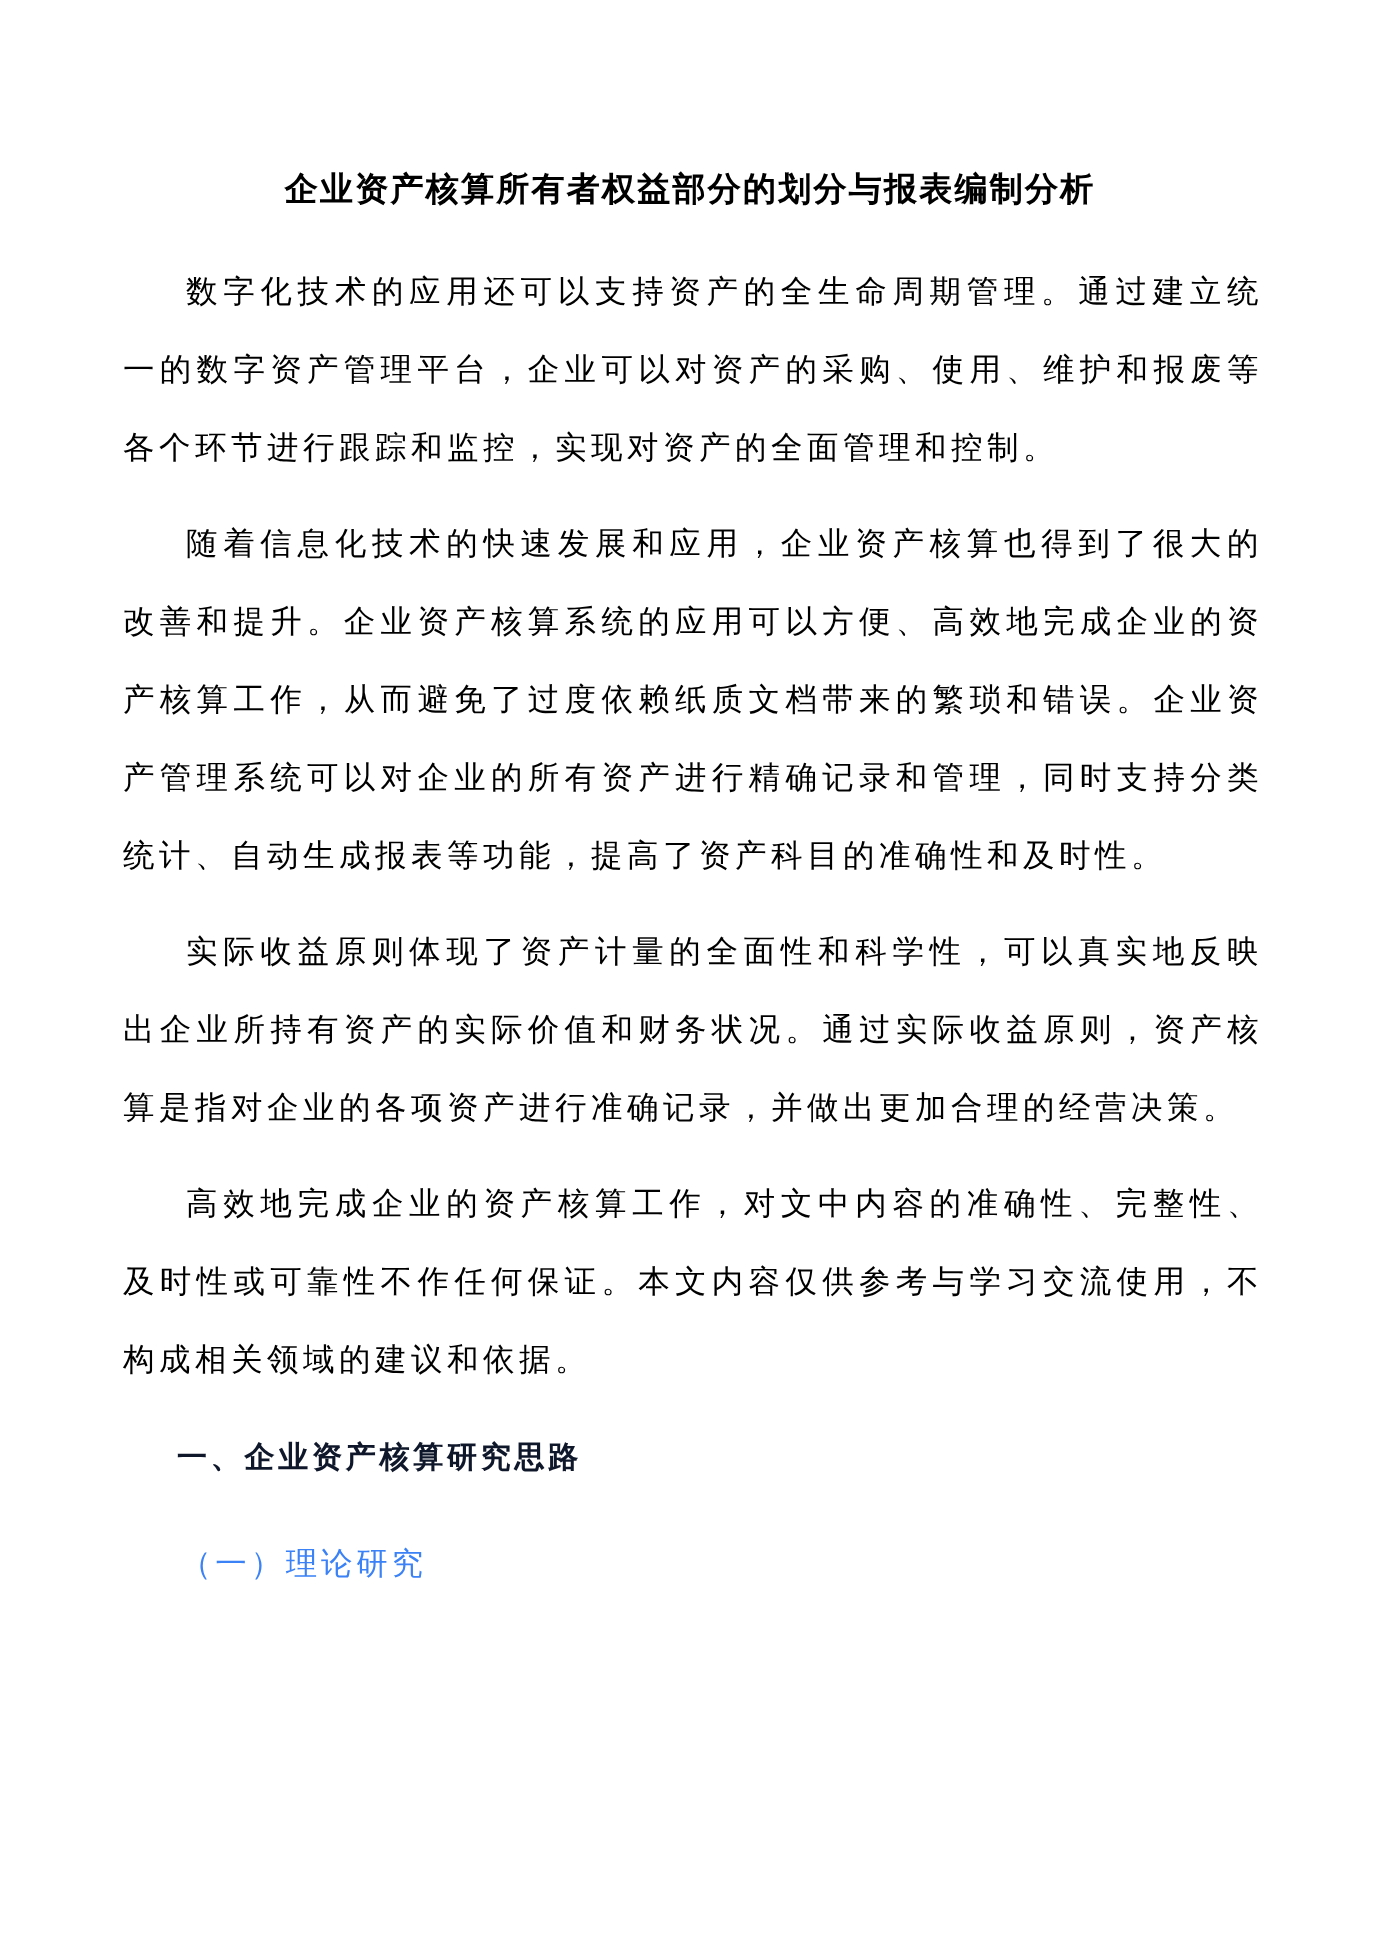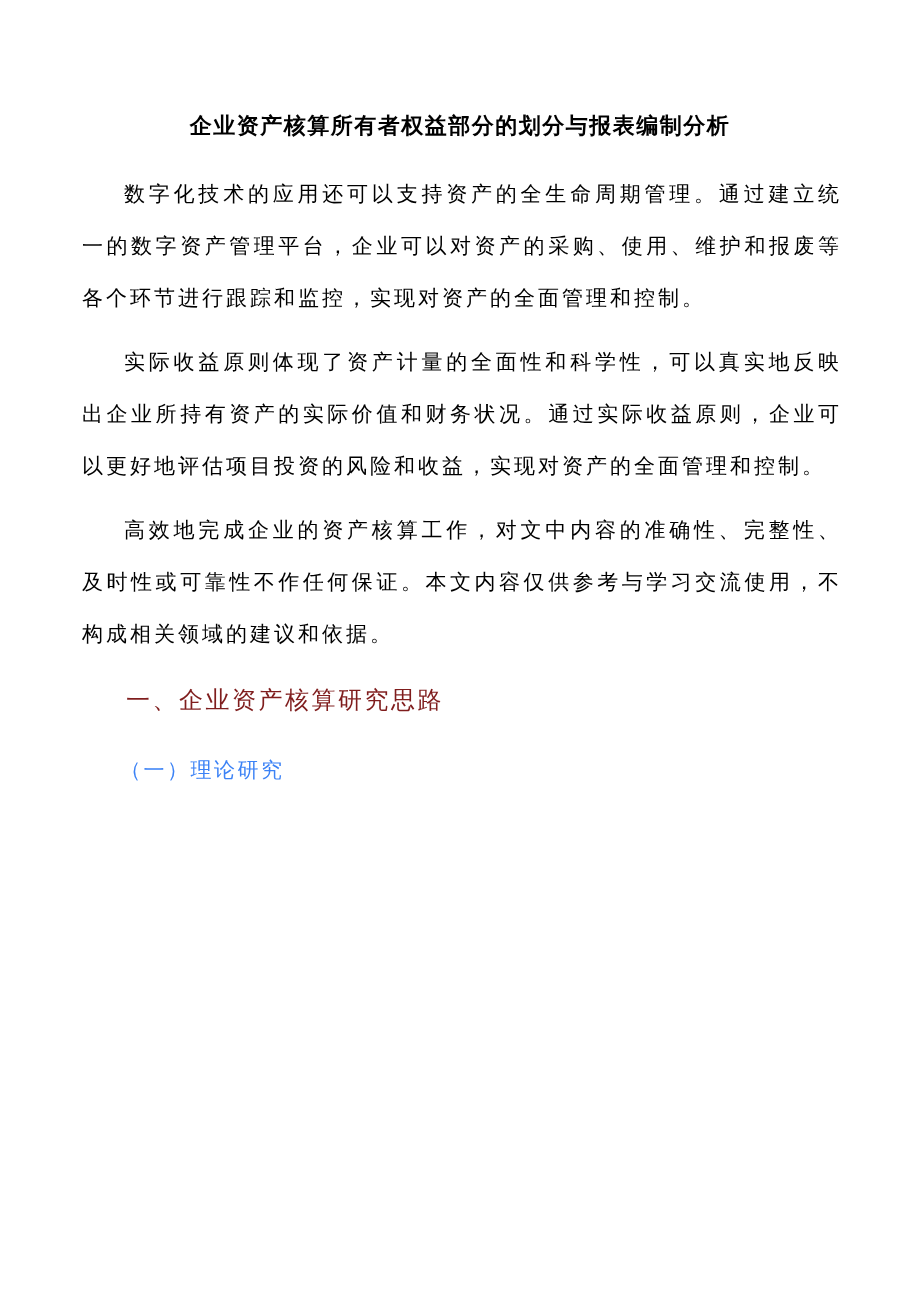--- a/index.html
+++ b/index.html
@@ -35,26 +35,26 @@
       font-size: 21px;
       line-height: 52px;
       text-align: justify;
       text-justify: inter-ideograph;
       text-indent: 2em;
       letter-spacing: 3px;
       color: #000000;
     }
     h2.section-heading {
       margin: 14px 0 0 0;
-      font-size: 24px;
-      font-weight: normal;
+      font-size: 20px;
+      font-weight: bold;
       line-height: 52px;
       text-indent: 2em;
       letter-spacing: 2.5px;
-      color: #7f1d1d;
+      color: #0f172a;
     }
     h3.subsection-heading {
       margin: 18px 0 4px 0;
       font-size: 21px;
       font-weight: normal;
       line-height: 52px;
       text-indent: 2em;
       letter-spacing: 2.5px;
       color: #3b82f6;
     }
@@ -64,22 +64,23 @@
   </style>
 </head>
 <body>
 
 <div class="page">
 
   <h1 class="doc-title">企业资产核算所有者权益部分的划分与报表编制分析</h1>
 
   <p class="body-para">数字化技术的应用还可以支持资产的全生命周期管理。通过建立统一的数字资产管理平台，企业可以对资产的采购、使用、维护和报废等各个环节进行跟踪和监控，实现对资产的全面管理和控制。</p>
 
+  <p class="body-para">随着信息化技术的快速发展和应用，企业资产核算也得到了很大的改善和提升。企业资产核算系统的应用可以方便、高效地完成企业的资产核算工作，从而避免了过度依赖纸质文档带来的繁琐和错误。企业资产管理系统可以对企业的所有资产进行精确记录和管理，同时支持分类统计、自动生成报表等功能，提高了资产科目的准确性和及时性。</p>
 
-  <p class="body-para">实际收益原则体现了资产计量的全面性和科学性，可以真实地反映出企业所持有资产的实际价值和财务状况。通过实际收益原则，企业可以更好地评估项目投资的风险和收益，实现对资产的全面管理和控制。</p>
+  <p class="body-para">实际收益原则体现了资产计量的全面性和科学性，可以真实地反映出企业所持有资产的实际价值和财务状况。通过实际收益原则，资产核算是指对企业的各项资产进行准确记录，并做出更加合理的经营决策。</p>
 
   <p class="body-para">高效地完成企业的资产核算工作，对文中内容的准确性、完整性、及时性或可靠性不作任何保证。本文内容仅供参考与学习交流使用，不构成相关领域的建议和依据。</p>
 
   <h2 class="section-heading">一、企业资产核算研究思路</h2>
 
   <h3 class="subsection-heading">（一）理论研究</h3>
 
 
 </div>
 

